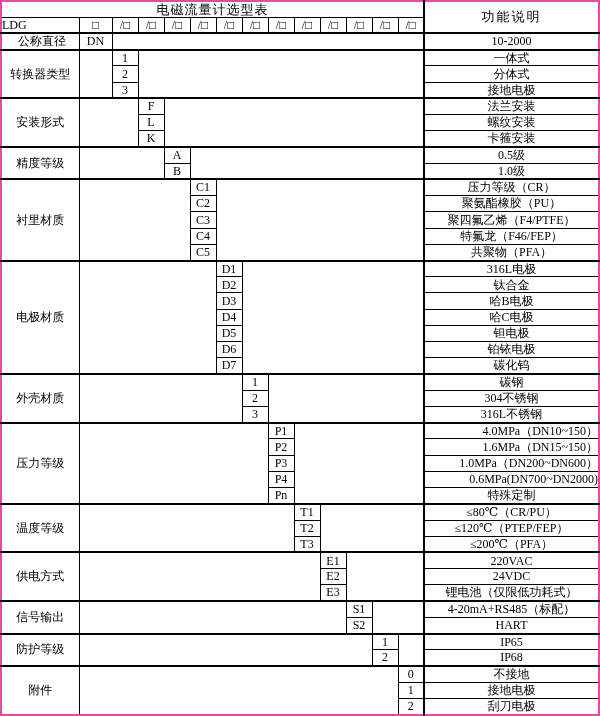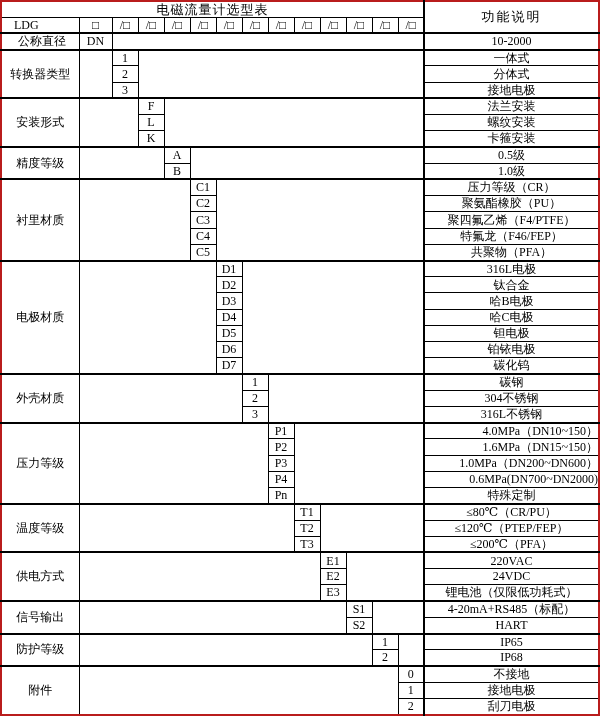--- a/index.html
+++ b/index.html
@@ -5,33 +5,33 @@
   * { box-sizing: border-box; margin: 0; padding: 0; }
   html, body { background: #ffffff; }
   .page {
     width: 600px; height: 716px; background: #ffffff;
     font-family: "Liberation Serif", "DejaVu Serif", serif;
     color: #000000; overflow: hidden;
   }
   table.sel {
     width: 600px; height: 716px;
     border-collapse: collapse; table-layout: fixed;
-    border: 2px solid #b91c1c;
+    border: 2px solid #ec4899;
   }
   td {
     border: 1px solid #000000;
     font-size: 12px; line-height: 1.05;
     text-align: center; vertical-align: middle;
     overflow: hidden; white-space: nowrap;
     padding: 0;
   }
   tr { height: 16px; }
   td.title { font-size: 13px; letter-spacing: 1px; }
   td.fnh { font-size: 13px; letter-spacing: 2px; }
-  td.ldg { text-align: left; padding-left: 12px; font-size: 12px; }
+  td.ldg { text-align: left; padding-left: 0; font-size: 12px; }
   td.box { font-size: 12px; }
   td.label { font-size: 12px; }
   td.label.left { text-align: left; padding-left: 16px; }
   td.descL { border-left: 2px solid #000000; border-radius: 8px; }
   td.desc.left { text-align: right; padding-left: 2px; }
   tr.sec td { border-top: 2px solid #000000; }
 </style>
 </head>
 <body>
 

